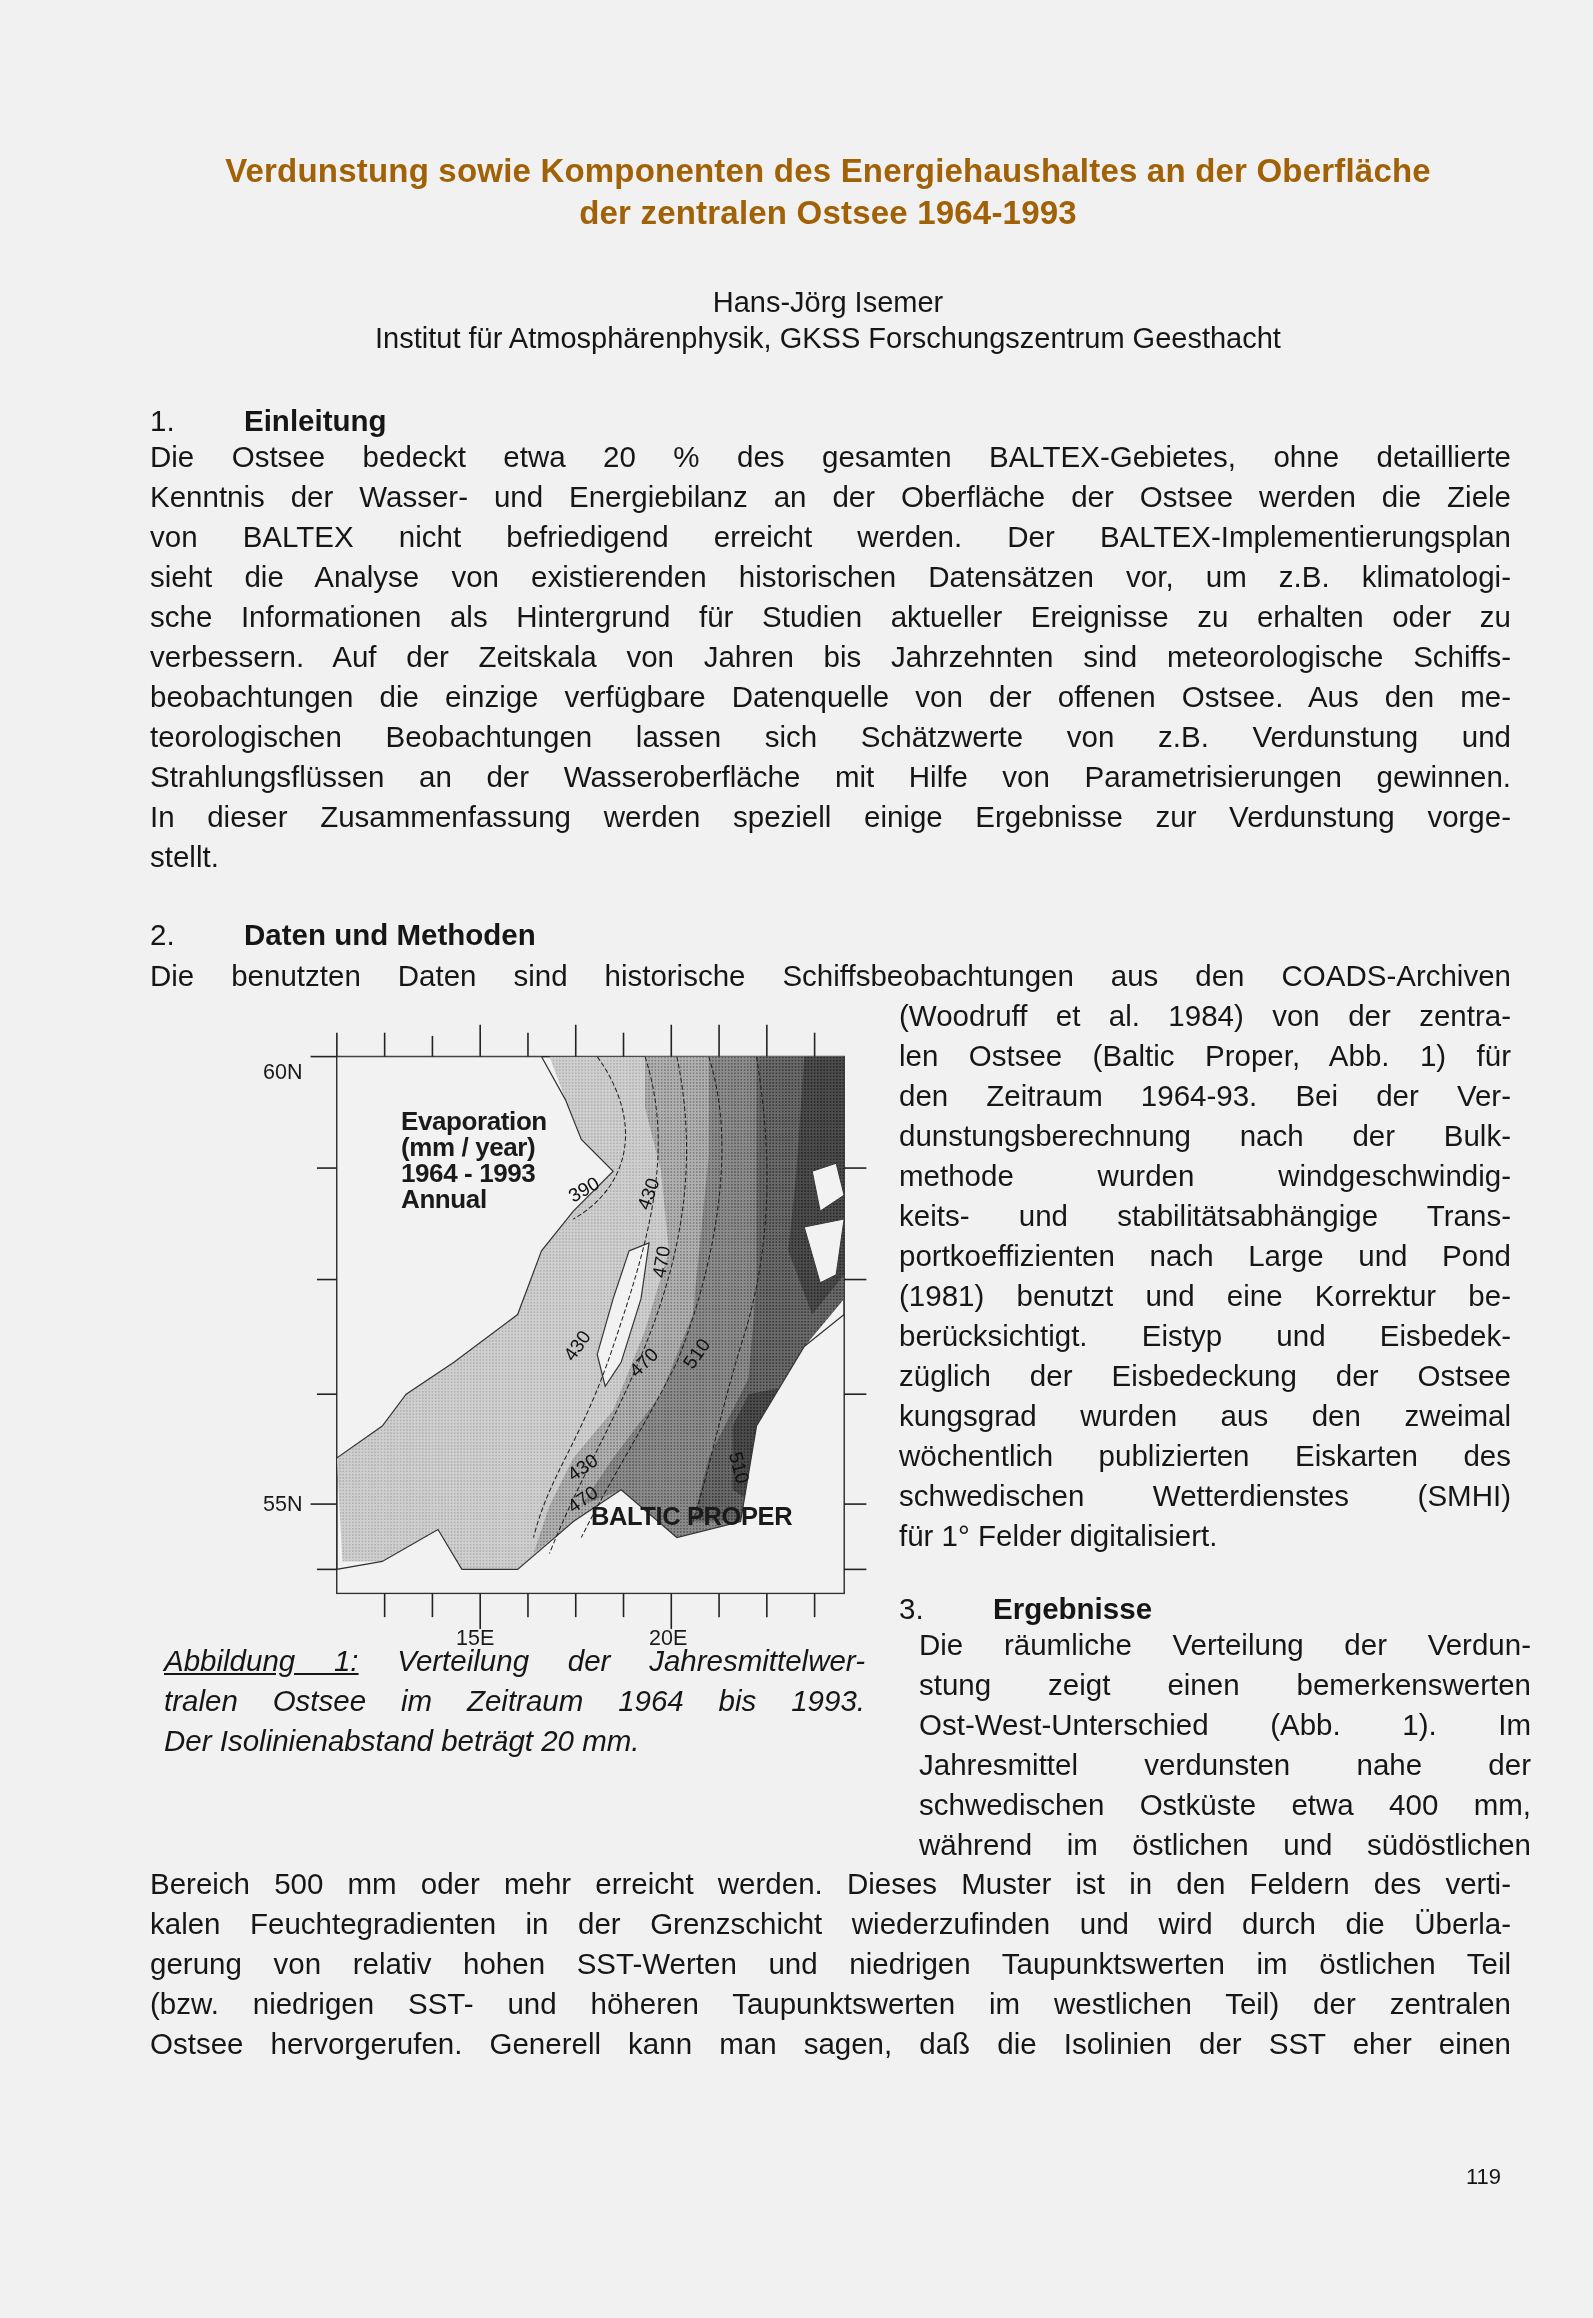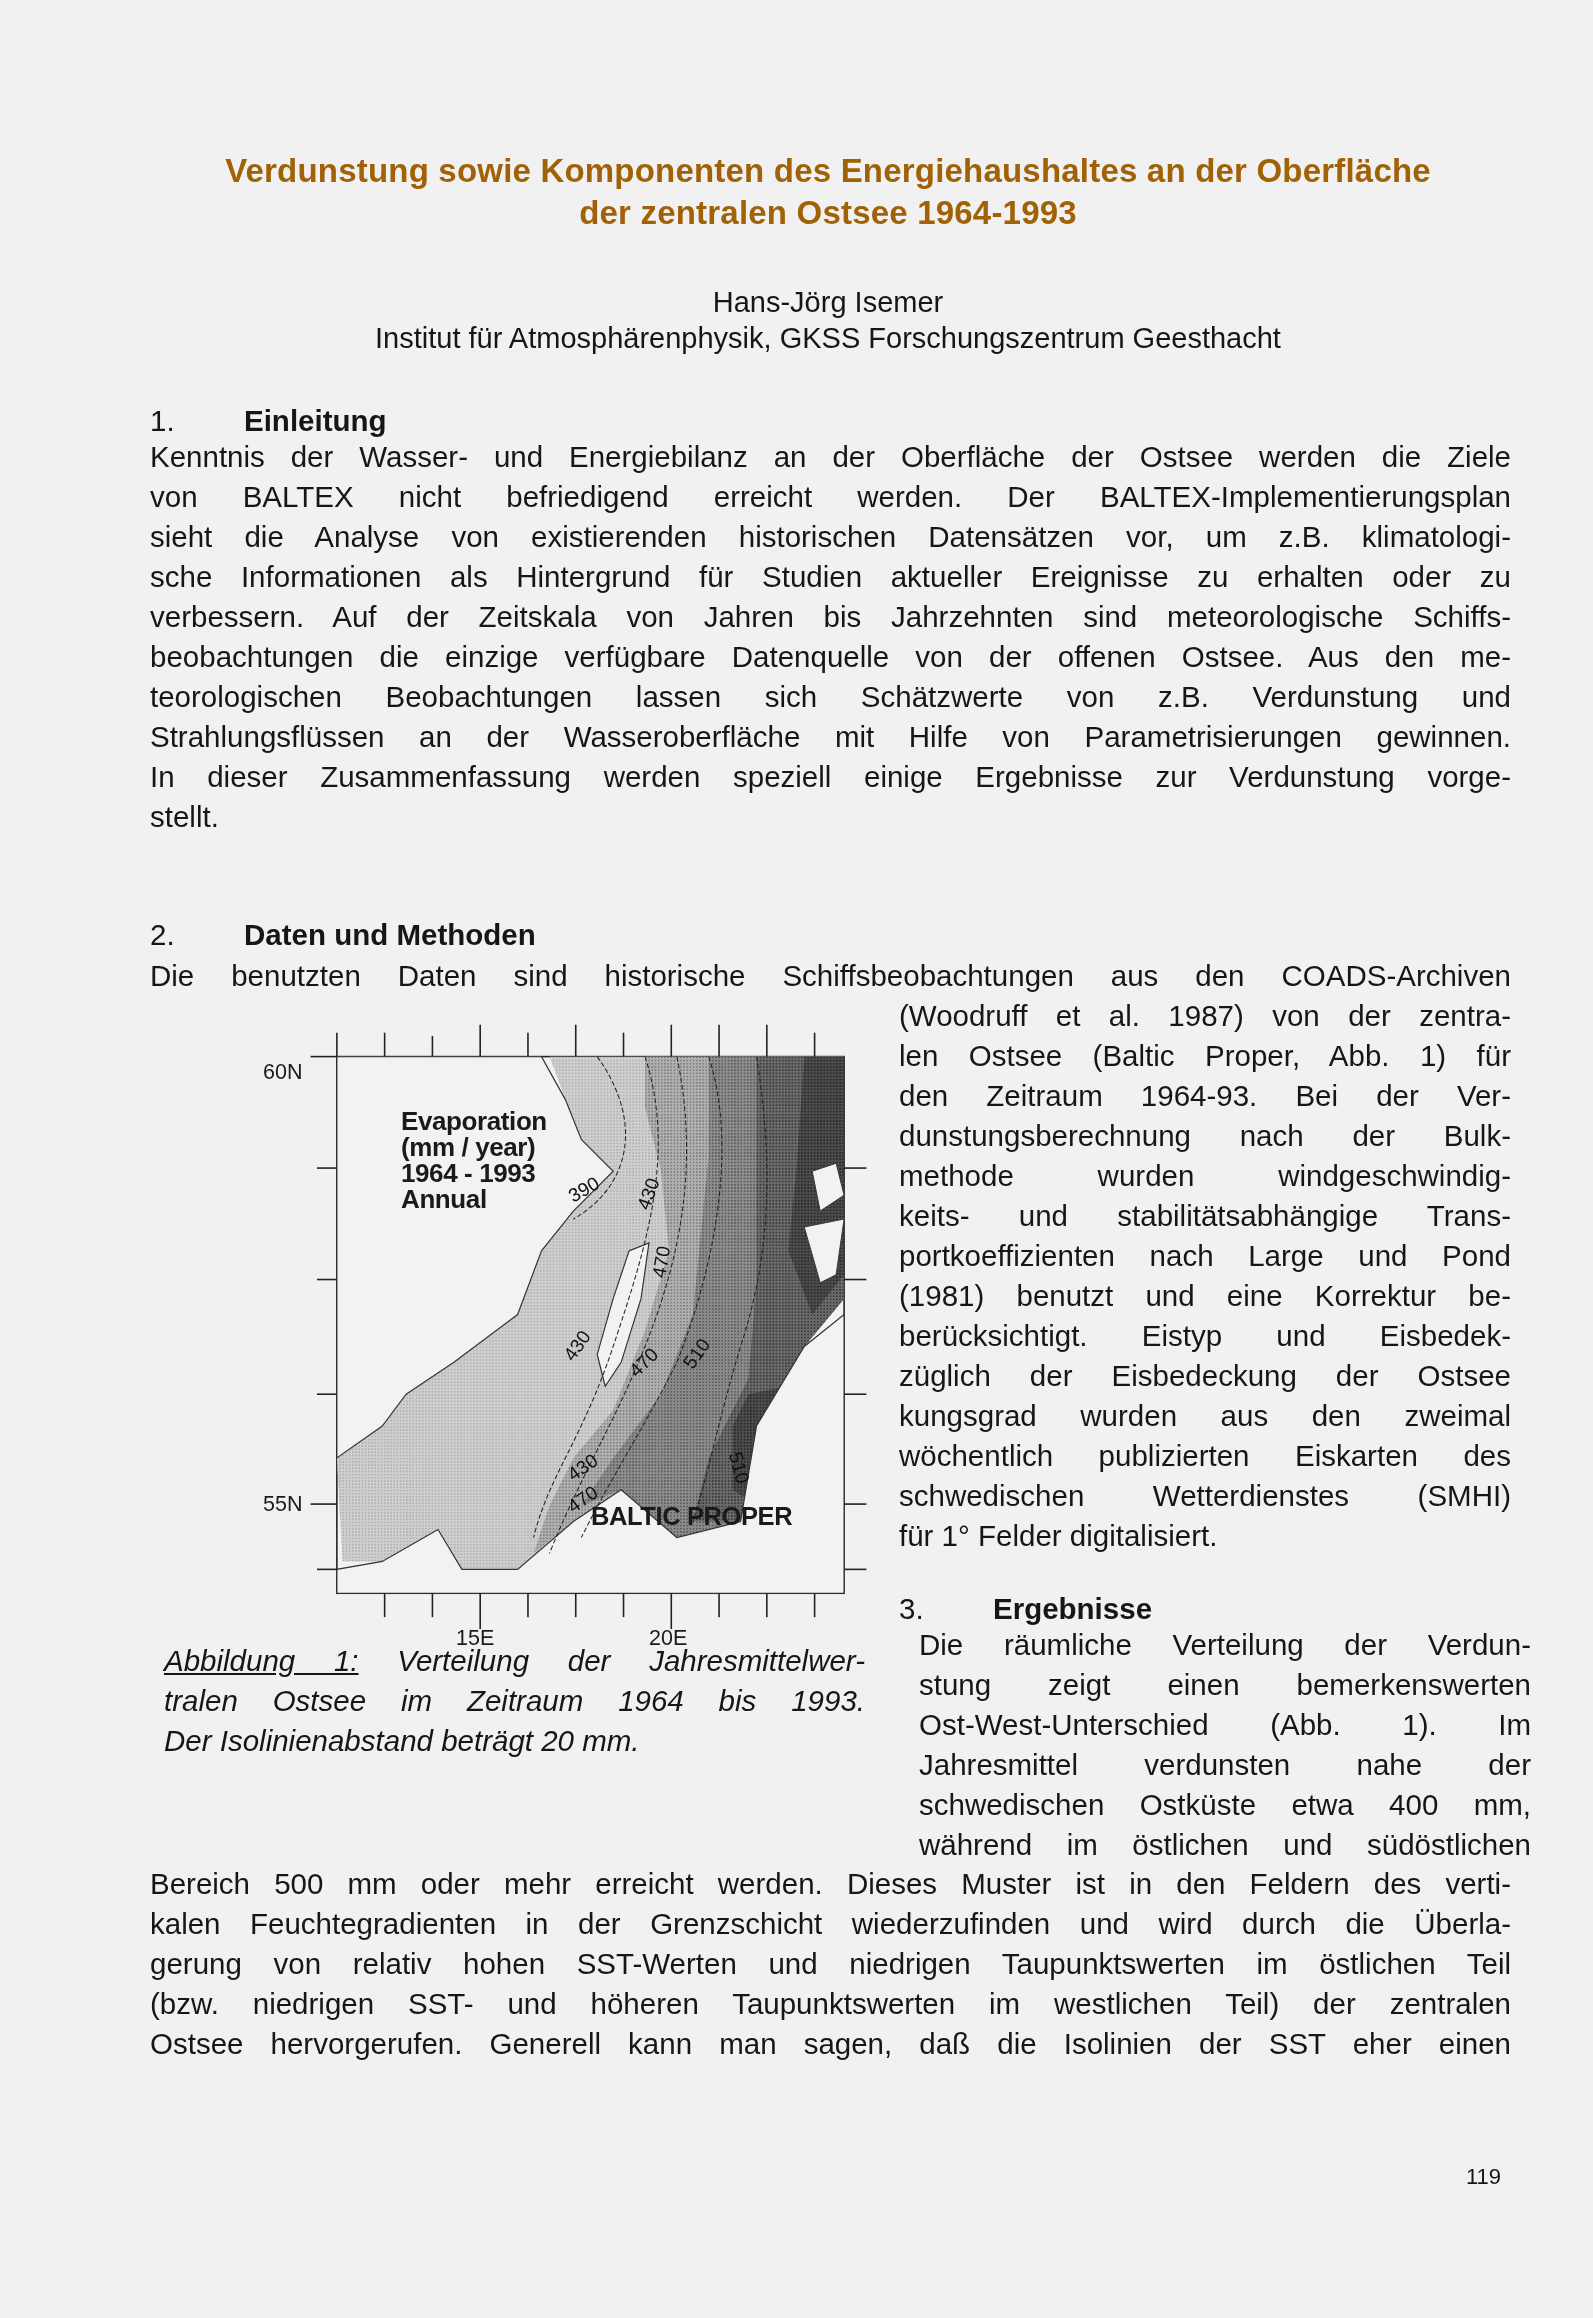--- a/index.html
+++ b/index.html
@@ -48,40 +48,41 @@
 
 <div class="title" style="top:151px;">Verdunstung sowie Komponenten des Energiehaushaltes an der Oberfläche</div>
 <div class="title" style="top:193px;">der zentralen Ostsee 1964-1993</div>
 <div class="author" style="top:285px;">Hans-Jörg Isemer</div>
 <div class="inst" style="top:321px;">Institut für Atmosphärenphysik, GKSS Forschungszentrum Geesthacht</div>
 
 <div class="sec-head" style="top:402px;">
   <span class="num">1.</span><span>Einleitung</span>
 </div>
 <div class="para full" style="top:437px;">
+  <span class="ln">Die Ostsee bedeckt etwa 20 % des gesamten BALTEX-Gebietes, ohne detaillierte</span>
   <span class="ln">Kenntnis der Wasser- und Energiebilanz an der Oberfläche der Ostsee werden die Ziele</span>
   <span class="ln">von BALTEX nicht befriedigend erreicht werden. Der BALTEX-Implementierungsplan</span>
   <span class="ln">sieht die Analyse von existierenden historischen Datensätzen vor, um z.B. klimatologi-</span>
   <span class="ln">sche Informationen als Hintergrund für Studien aktueller Ereignisse zu erhalten oder zu</span>
   <span class="ln">verbessern. Auf der Zeitskala von Jahren bis Jahrzehnten sind meteorologische Schiffs-</span>
   <span class="ln">beobachtungen die einzige verfügbare Datenquelle von der offenen Ostsee. Aus den me-</span>
   <span class="ln">teorologischen Beobachtungen lassen sich Schätzwerte von z.B. Verdunstung und</span>
   <span class="ln">Strahlungsflüssen an der Wasseroberfläche mit Hilfe von Parametrisierungen gewinnen.</span>
   <span class="ln">In dieser Zusammenfassung werden speziell einige Ergebnisse zur Verdunstung vorge-</span>
   <span class="ln last">stellt.</span>
 </div>
 
 <div class="sec-head" style="top:916px;">
   <span class="num">2.</span><span>Daten und Methoden</span>
 </div>
 <div class="para full" style="top:956px;">
   <span class="ln">Die benutzten Daten sind historische Schiffsbeobachtungen aus den COADS-Archiven</span>
 </div>
 <div class="para right" style="top:996px;">
-  <span class="ln">(Woodruff et al. 1987) von der zentra-</span>
+  <span class="ln">(Woodruff et al. 1984) von der zentra-</span>
   <span class="ln">len Ostsee (Baltic Proper, Abb. 1) für</span>
   <span class="ln">den Zeitraum 1964-93. Bei der Ver-</span>
   <span class="ln">dunstungsberechnung nach der Bulk-</span>
   <span class="ln">methode wurden windgeschwindig-</span>
   <span class="ln">keits- und stabilitätsabhängige Trans-</span>
   <span class="ln">portkoeffizienten nach Large und Pond</span>
   <span class="ln">(1981) benutzt und eine Korrektur be-</span>
   <span class="ln">berücksichtigt. Eistyp und Eisbedek-</span>
   <span class="ln">züglich der Eisbedeckung der Ostsee</span>
   <span class="ln">kungsgrad wurden aus den zweimal</span>

